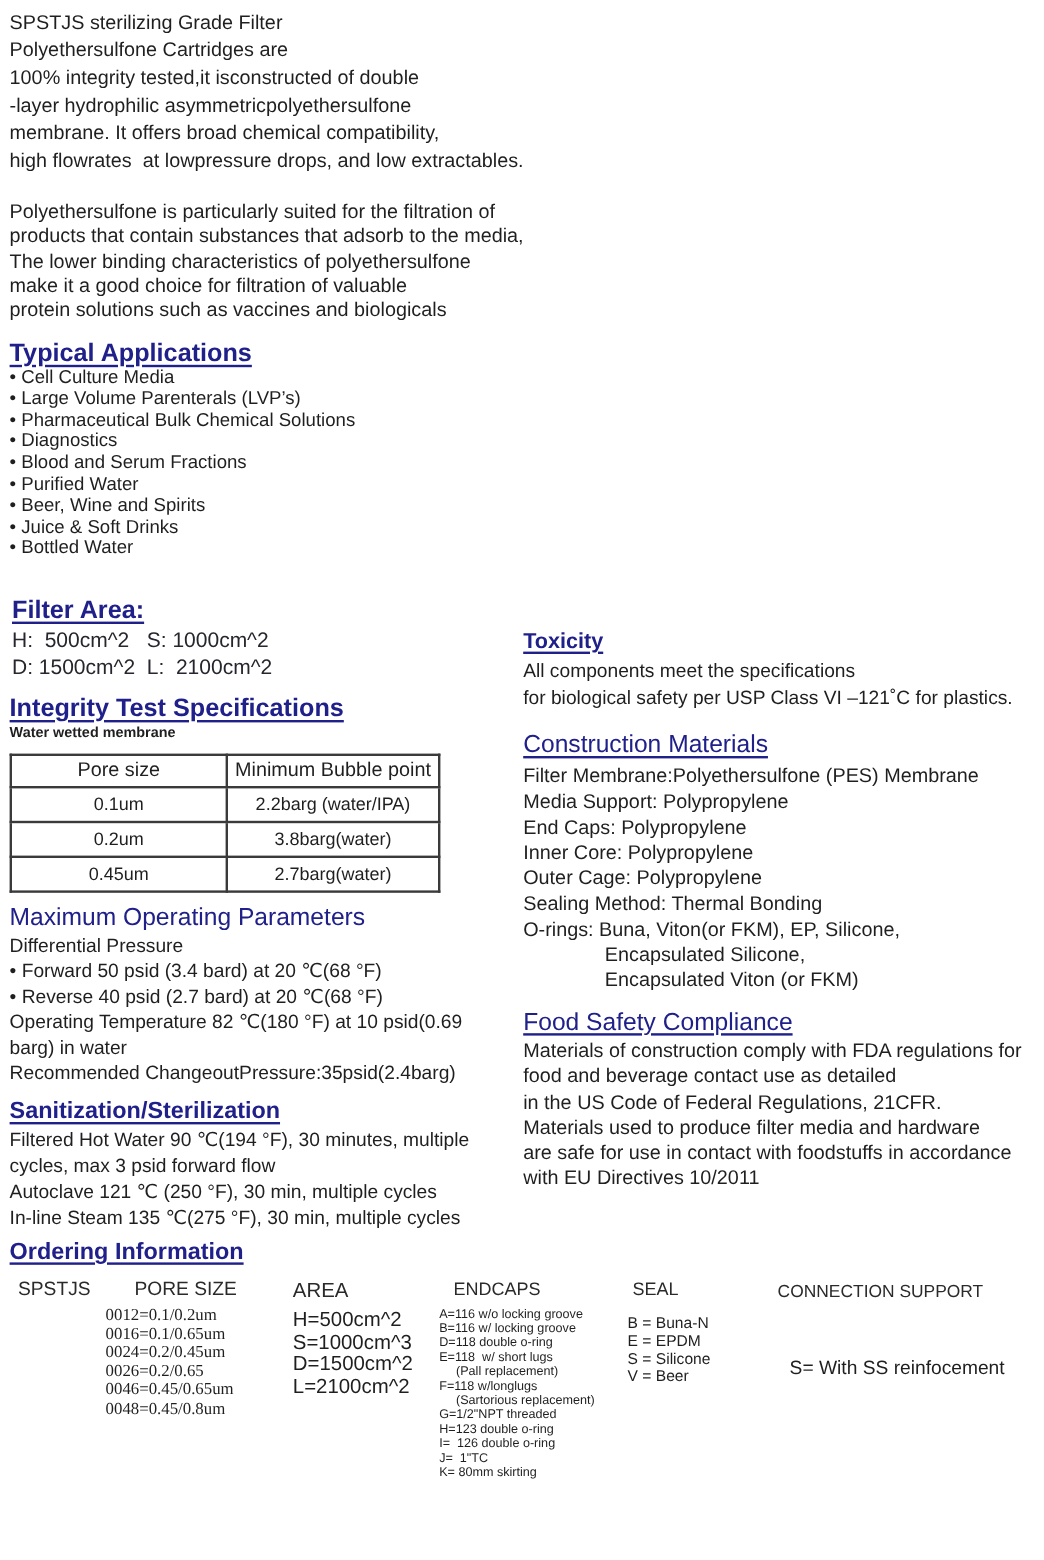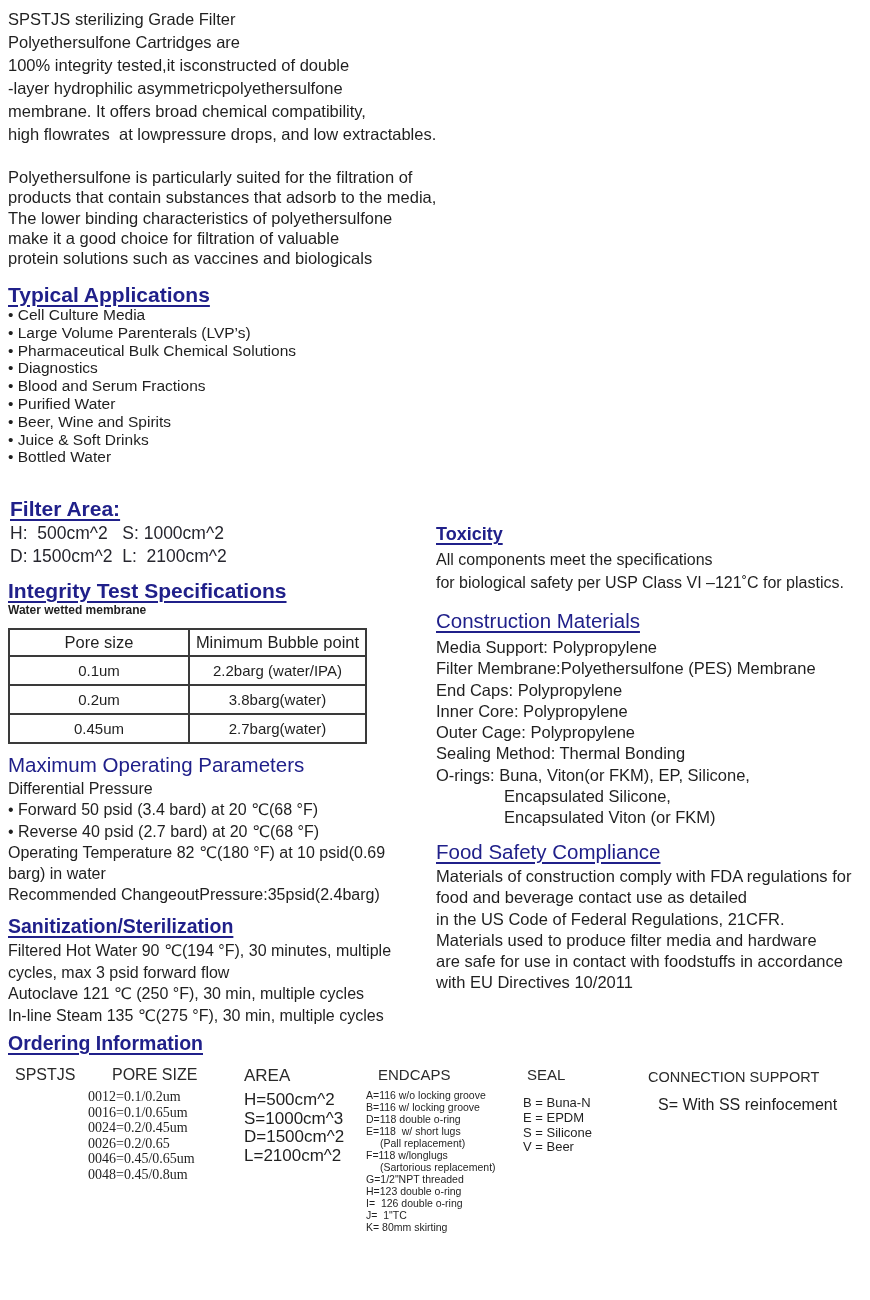--- a/index.html
+++ b/index.html
@@ -40,21 +40,21 @@
   .rcol .line{font-size:16.5px;line-height:21.3px;}
   .tox .line{font-size:16px;line-height:23px;}
   .indent-orings{padding-left:68px;}
   
   .ord-head{font-size:16px;white-space:pre;color:#2a2a2a;}
   .pore .line{font-size:14px;line-height:15.5px;font-family:Liberation Serif, serif;}
   .area .line{font-size:17px;line-height:18.6px;}
   .endcaps .line{font-size:10.5px;line-height:12px;}
   .indent-endcap{padding-left:14px;}
   .seal .line{font-size:13px;line-height:14.8px;}
-  .conn-item{font-size:16px;white-space:pre;}
+  .conn-item{font-size:16px;white-space:pre;margin-top:36px;}
 </style>
 </head>
 <body>
 
 <div class="abs para" style="left:8px;top:8px;width:575px;line-height:23px;">SPSTJS sterilizing Grade Filter
 Polyethersulfone Cartridges are
 100% integrity tested,it isconstructed of double
 -layer hydrophilic asymmetricpolyethersulfone
 membrane. It offers broad chemical compatibility,
 high flowrates  at lowpressure drops, and low extractables.</div>
@@ -132,22 +132,22 @@
 </div>
 
 <div class="abs h-bold" style="left:436px;top:524px;font-size:18px;">Toxicity</div>
 <div class="abs tox" style="left:436px;top:548px;">
   <div class="line">All components meet the specifications</div>
   <div class="line">for biological safety per USP Class VI –121˚C for plastics.</div>
 </div>
 
 <div class="abs h-reg ul" style="left:436px;top:609px;font-size:20.5px;">Construction Materials</div>
 <div class="abs rcol" style="left:436px;top:637px;">
+  <div class="line">Filter Membrane:Polyethersulfone (PES) Membrane</div>
   <div class="line">Media Support: Polypropylene</div>
-  <div class="line">Filter Membrane:Polyethersulfone (PES) Membrane</div>
   <div class="line">End Caps: Polypropylene</div>
   <div class="line">Inner Core: Polypropylene</div>
   <div class="line">Outer Cage: Polypropylene</div>
   <div class="line">Sealing Method: Thermal Bonding</div>
   <div class="line">O-rings: Buna, Viton(or FKM), EP, Silicone,</div>
   <div class="line indent-orings">Encapsulated Silicone,</div>
   <div class="line indent-orings">Encapsulated Viton (or FKM)</div>
 </div>
 
 <div class="abs h-reg ul" style="left:436px;top:840px;font-size:20.5px;">Food Safety Compliance</div>

